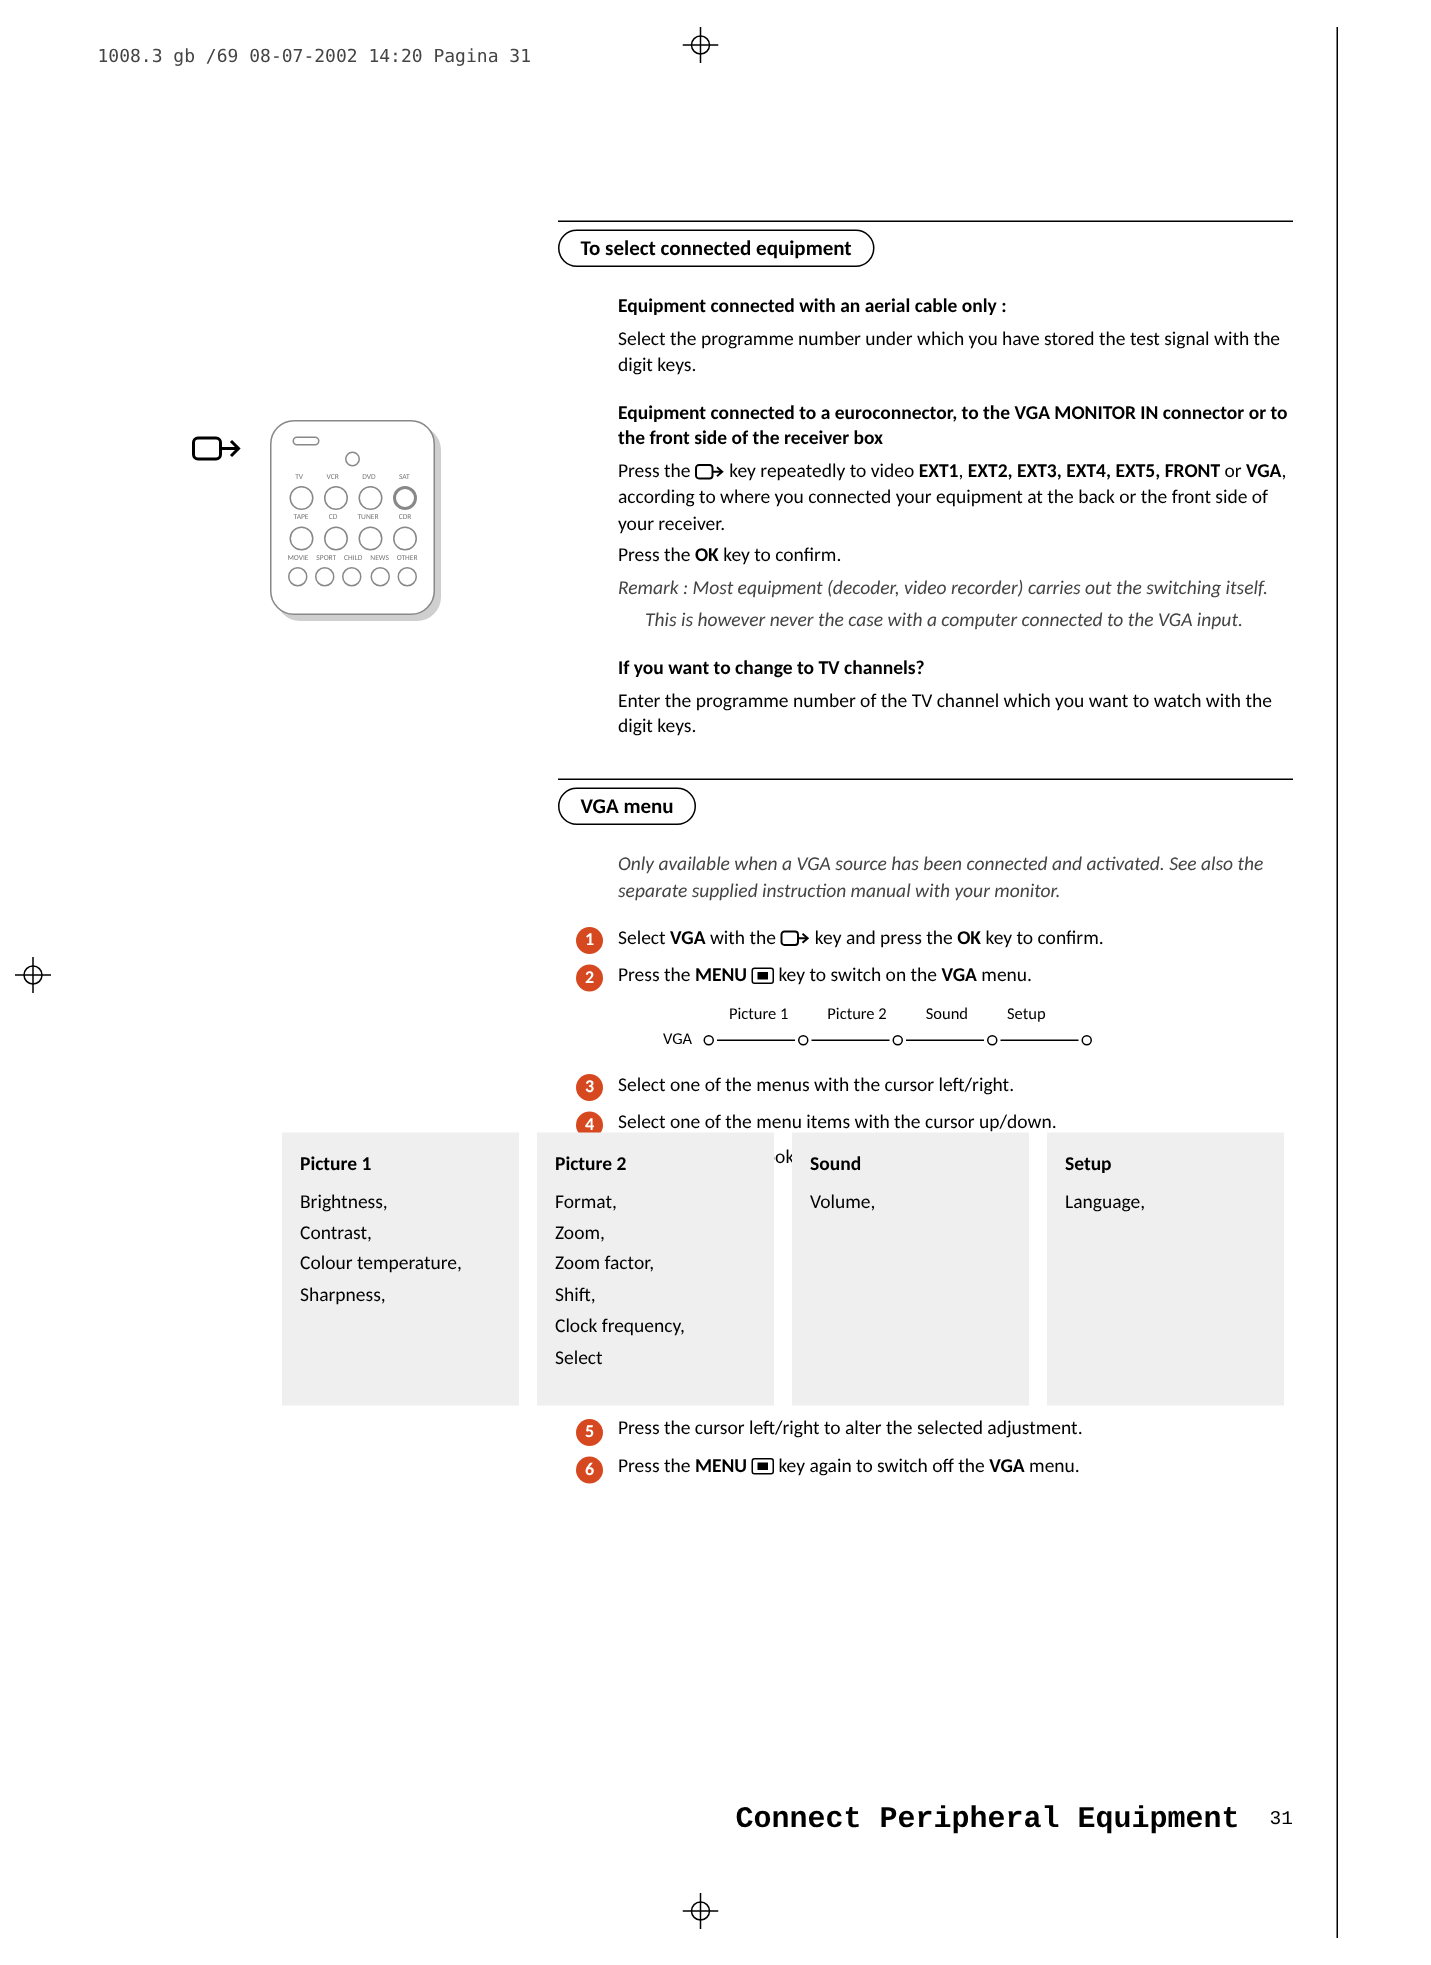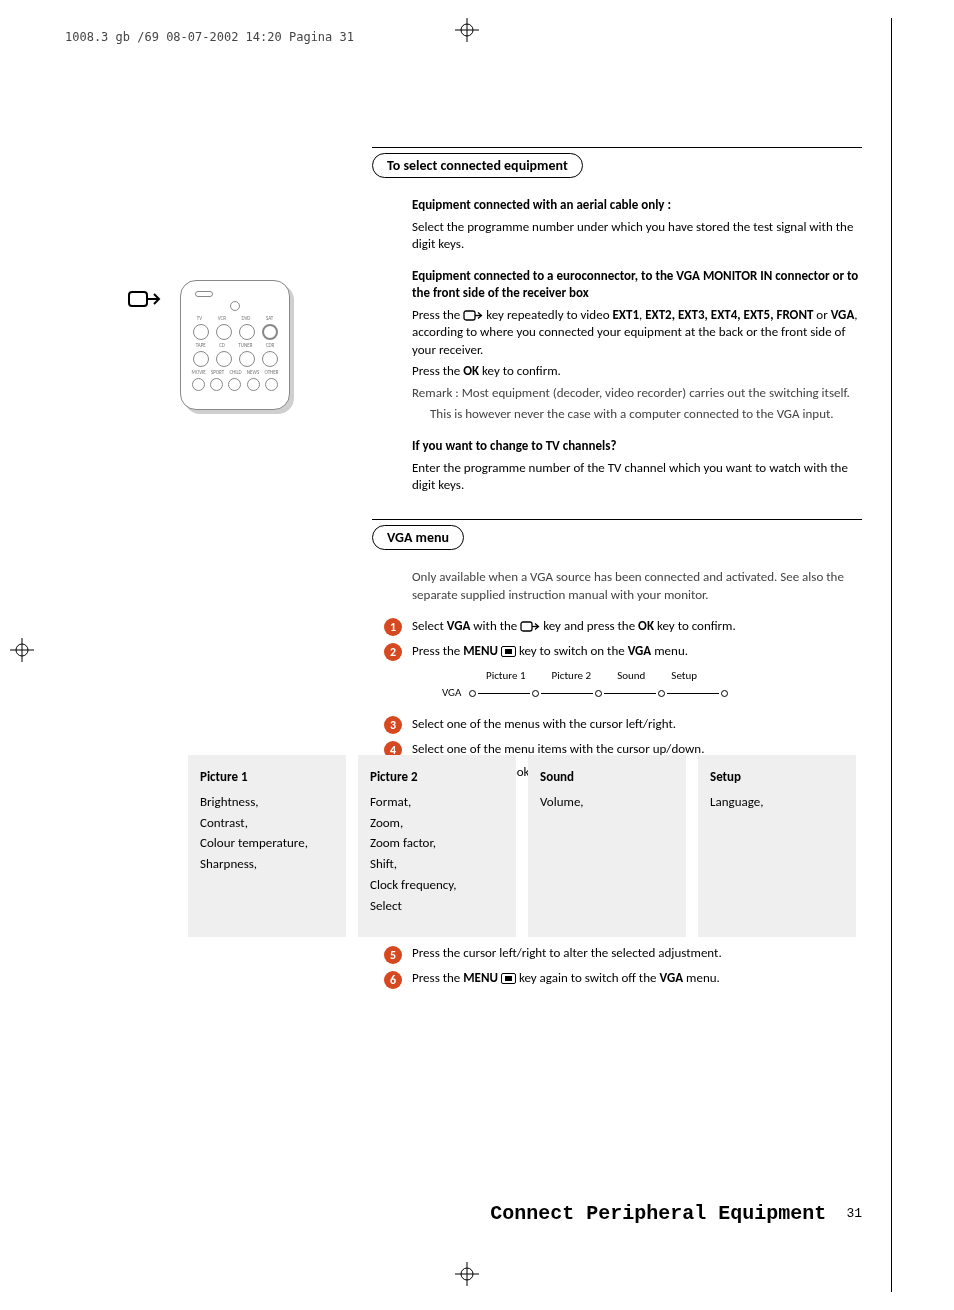--- a/index.html
+++ b/index.html
@@ -56,21 +56,21 @@
     margin-top: -1px;
     background: #fff;
   }
   .section-body {
     margin-left: 40px;
     margin-top: 18px;
     line-height: 1.35;
   }
   .section-body p { margin-bottom: 4px; }
   .block { margin-bottom: 14px; }
-  .italic { color: #444; }
+  .italic { font-style: italic; color: #444; }
   .bold { font-weight: bold; }
   .step-list { margin-top: 4px; }
   .step-row {
     display: flex;
     align-items: flex-start;
     gap: 10px;
     margin-bottom: 6px;
     margin-left: -28px;
   }
   .step-num {

